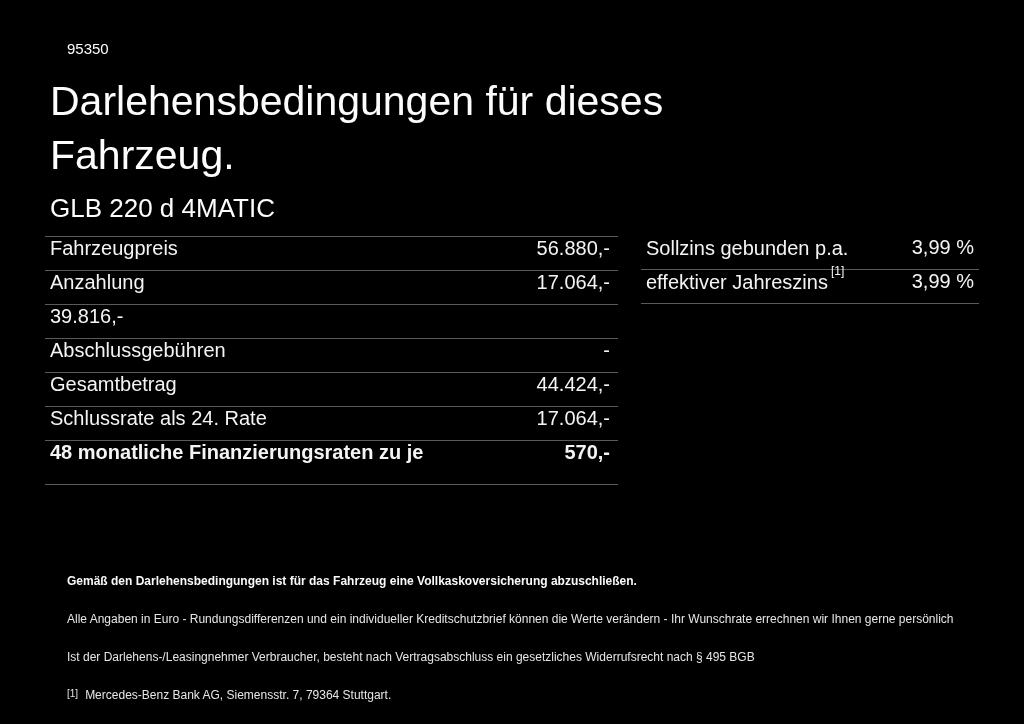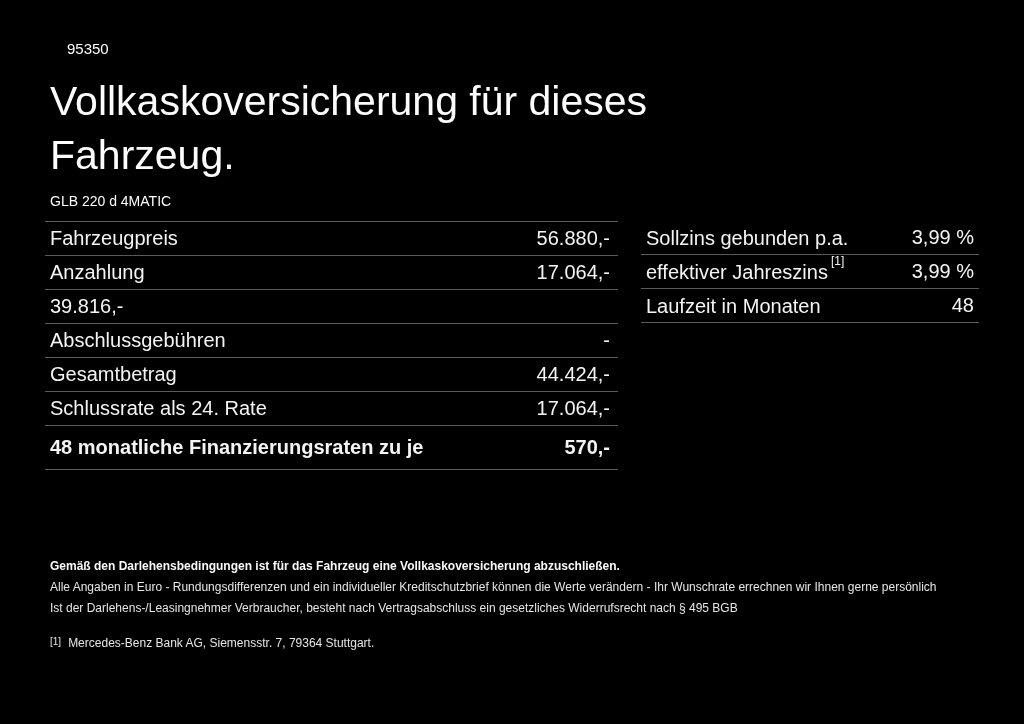--- a/index.html
+++ b/index.html
@@ -23,66 +23,66 @@
     font-size:15px;line-height:18px;
     margin:0 0 0 22px;color:#fdfdfd;
   }
   .title{
     font-size:41px;font-weight:400;
     line-height:54px;letter-spacing:0;
     margin:16px 0 0 5px;max-width:680px;
     color:#fdfdfd;
   }
   .model{
-    font-size:14px;font-weight:400;
+    font-size:26px;font-weight:400;
     margin:11px 0 12px 5px;color:#fdfdfd;
   }
 
   .tables{display:flex;align-items:flex-start;}
   .table-left{
     width:573px;
     border-top:1px solid var(--divider);
   }
   .table-right{width:338px;margin-left:23px;}
   .row{
-    display:flex;justify-content:space-between;align-items:center;
+    display:flex;justify-content:space-between;
     height:34px;
     border-bottom:1px solid var(--divider);
     font-size:20px;
     padding:0 8px 0 5px;
   }
   .table-right .row{padding:0 5px 0 5px;}
   .row.bold{height:44px;font-weight:700;}
   .row .label{white-space:nowrap;}
   .row .value{white-space:nowrap;text-align:right;}
   .fn-sup{
     font-size:12px;font-weight:400;
     position:relative;top:-6px;margin-left:3px;
   }
 
   .footer{margin:86px 0 0 5px;}
   .footer p{
-    margin:0;padding:0;
+    margin:17px;padding:0;
     font-size:12px;line-height:21px;
     white-space:nowrap;color:var(--muted);
   }
   .footer .bold-note{font-weight:700;color:#fafafa;}
   .footnote{margin-top:14px !important;}
   .footnote .marker{
     font-size:10px;position:relative;top:-2px;margin-right:7px;
   }
 </style>
 </head>
 <body>
 
 <div class="page">
 
   <p class="ref">95350</p>
 
-  <h1 class="title">Vollkaskoversicherung für dieses Fahrzeug.</h1>
+  <h1 class="title">Darlehensbedingungen für dieses Fahrzeug.</h1>
 
   <p class="model">GLB 220 d 4MATIC</p>
 
   <div class="tables">
 
     <div class="table-left">
 
         <div class="row">
           <span class="label">Fahrzeugpreis</span>
           <span class="value">56.880,-</span>
@@ -123,24 +123,20 @@
         <div class="row">
           <span class="label"><span>Sollzins gebunden p.a.</span><sup class="fn-sup"></sup></span>
           <span class="value">3,99 %</span>
         </div>
 
         <div class="row">
           <span class="label"><span>effektiver Jahreszins</span><sup class="fn-sup">[1]</sup></span>
           <span class="value">3,99 %</span>
         </div>
 
-        <div class="row">
-          <span class="label"><span>Laufzeit in Monaten</span><sup class="fn-sup"></sup></span>
-          <span class="value">48</span>
-        </div>
 
       </div>
 
   </div>
 
   <div class="footer">
     <p class="bold-note">Gemäß den Darlehensbedingungen ist für das Fahrzeug eine Vollkaskoversicherung abzuschließen.</p>
     <p>Alle Angaben in Euro - Rundungsdifferenzen und ein individueller Kreditschutzbrief können die Werte verändern - Ihr Wunschrate errechnen wir Ihnen gerne persönlich</p>
     <p>Ist der Darlehens-/Leasingnehmer Verbraucher, besteht nach Vertragsabschluss ein gesetzliches Widerrufsrecht nach § 495 BGB</p>
     <p class="footnote"><span class="marker">[1]</span><span>Mercedes-Benz Bank AG, Siemensstr. 7, 79364 Stuttgart.</span></p>

